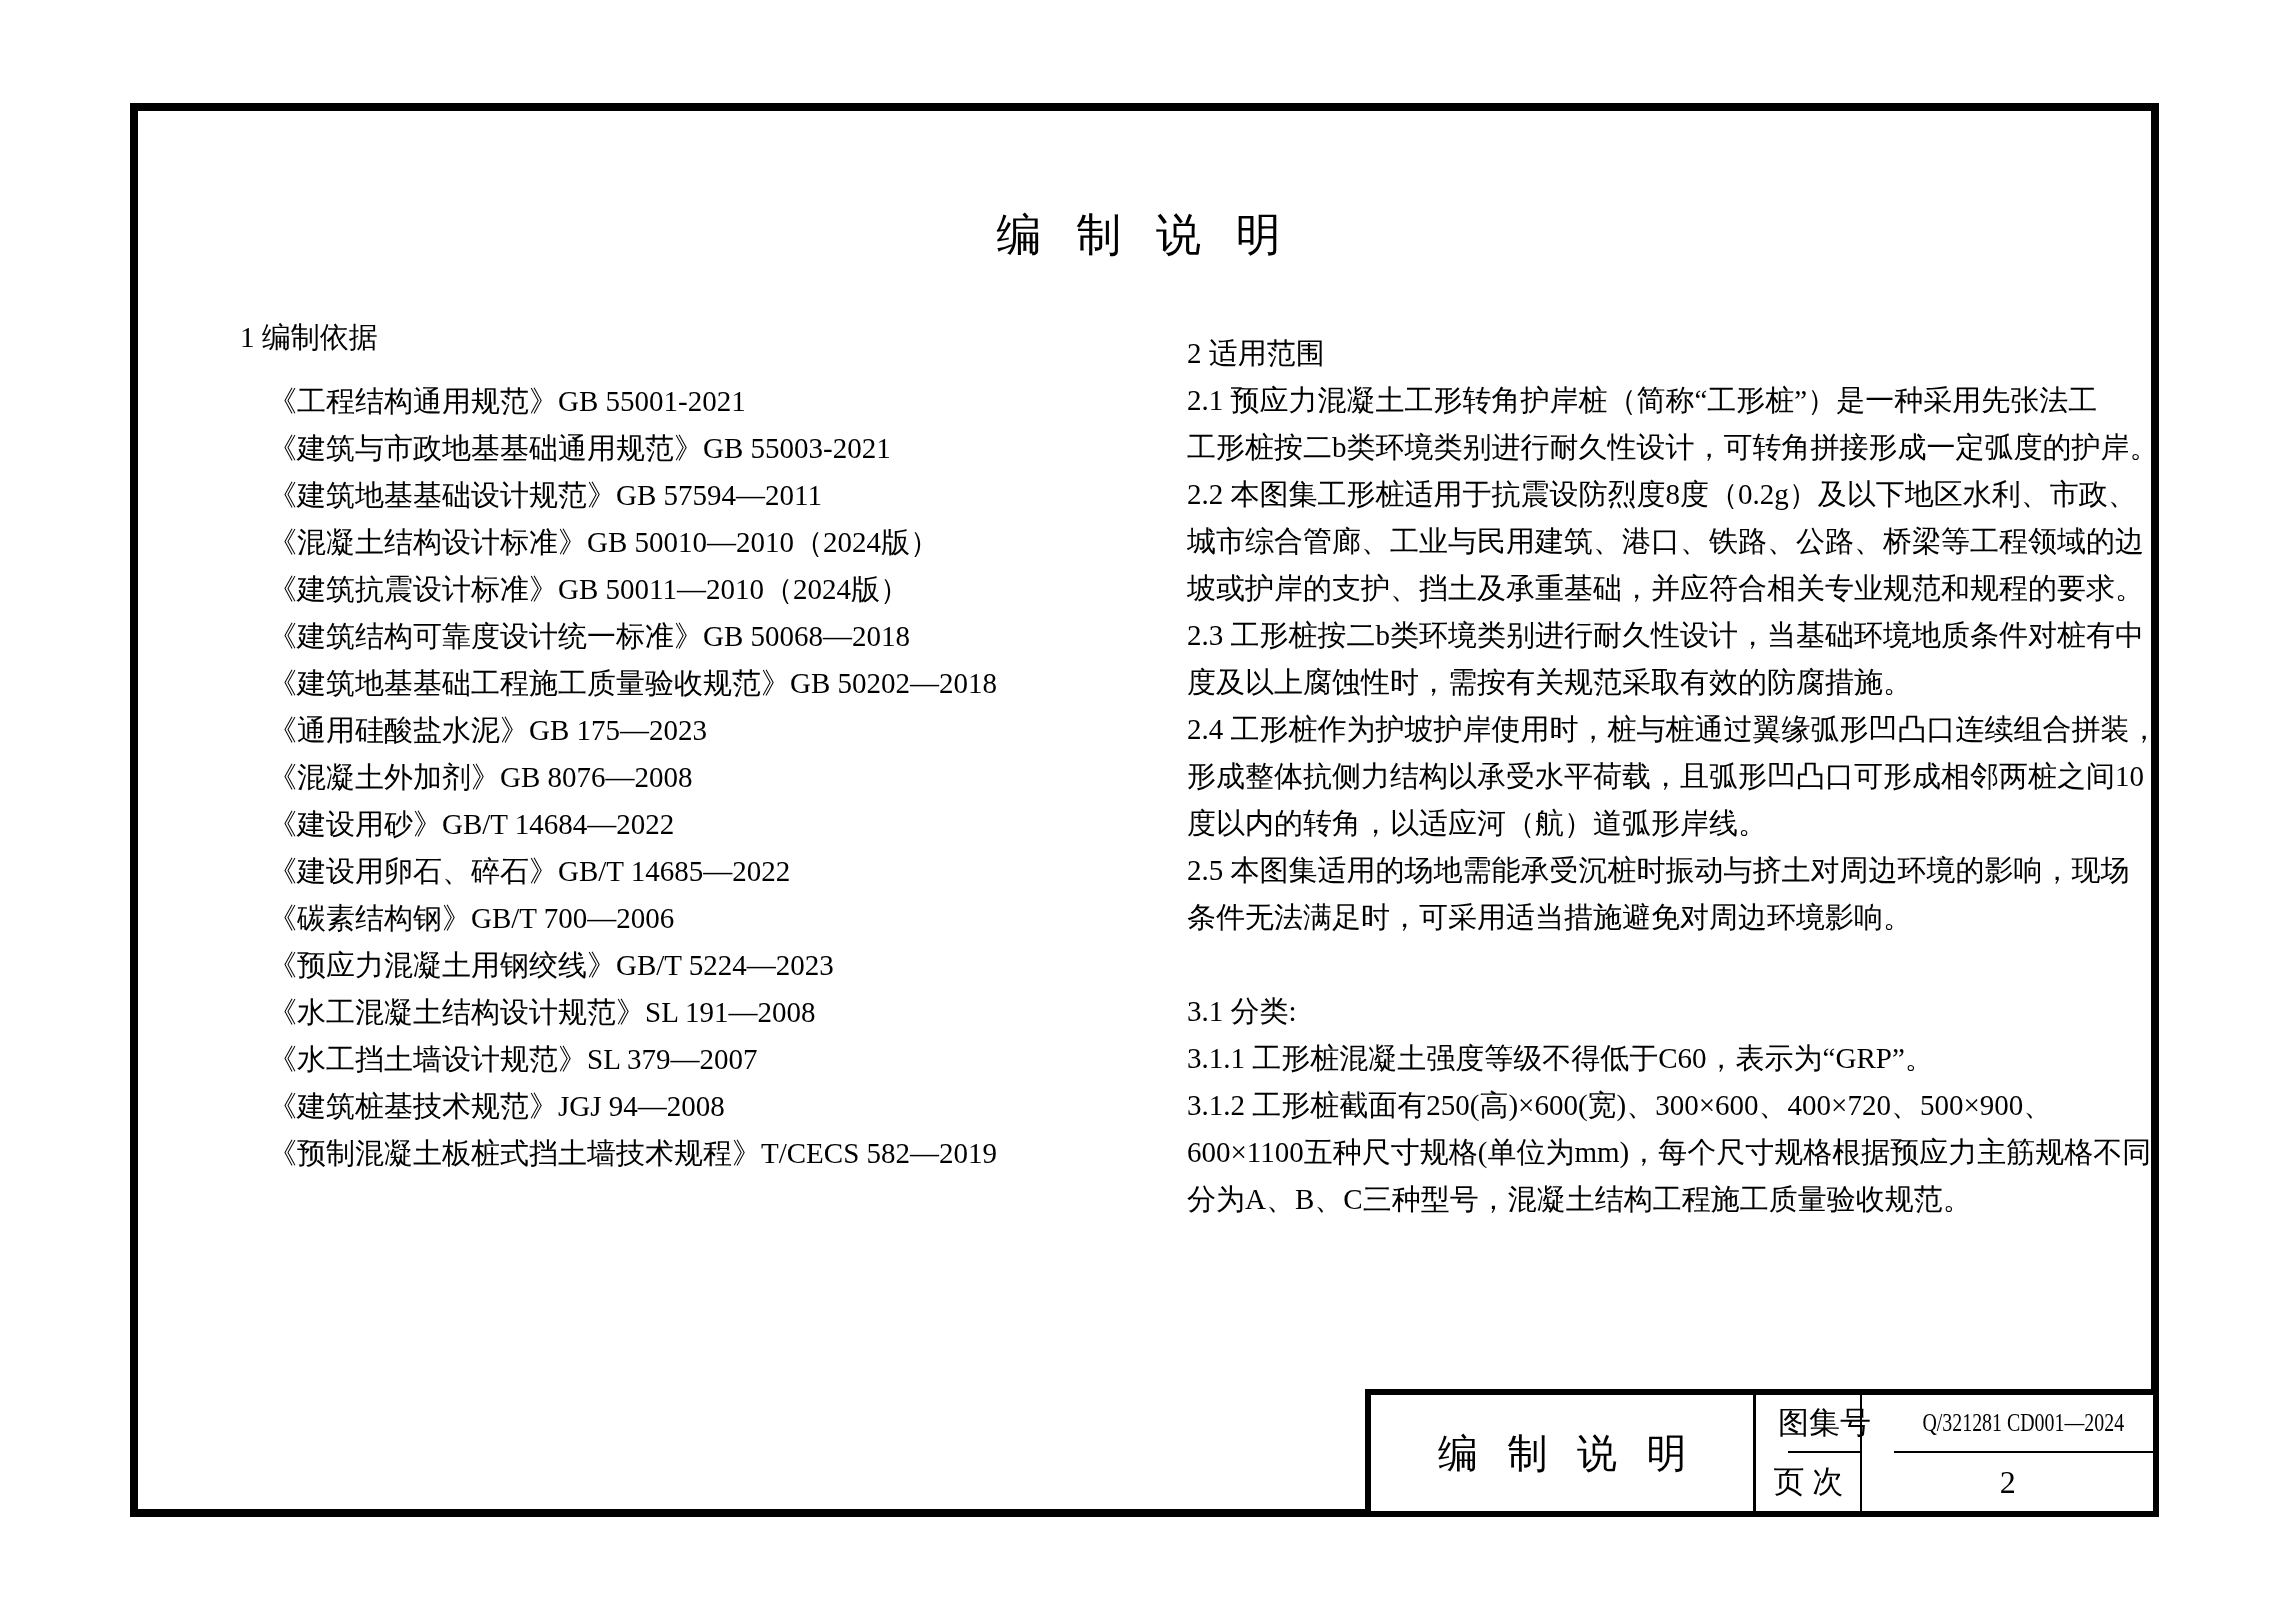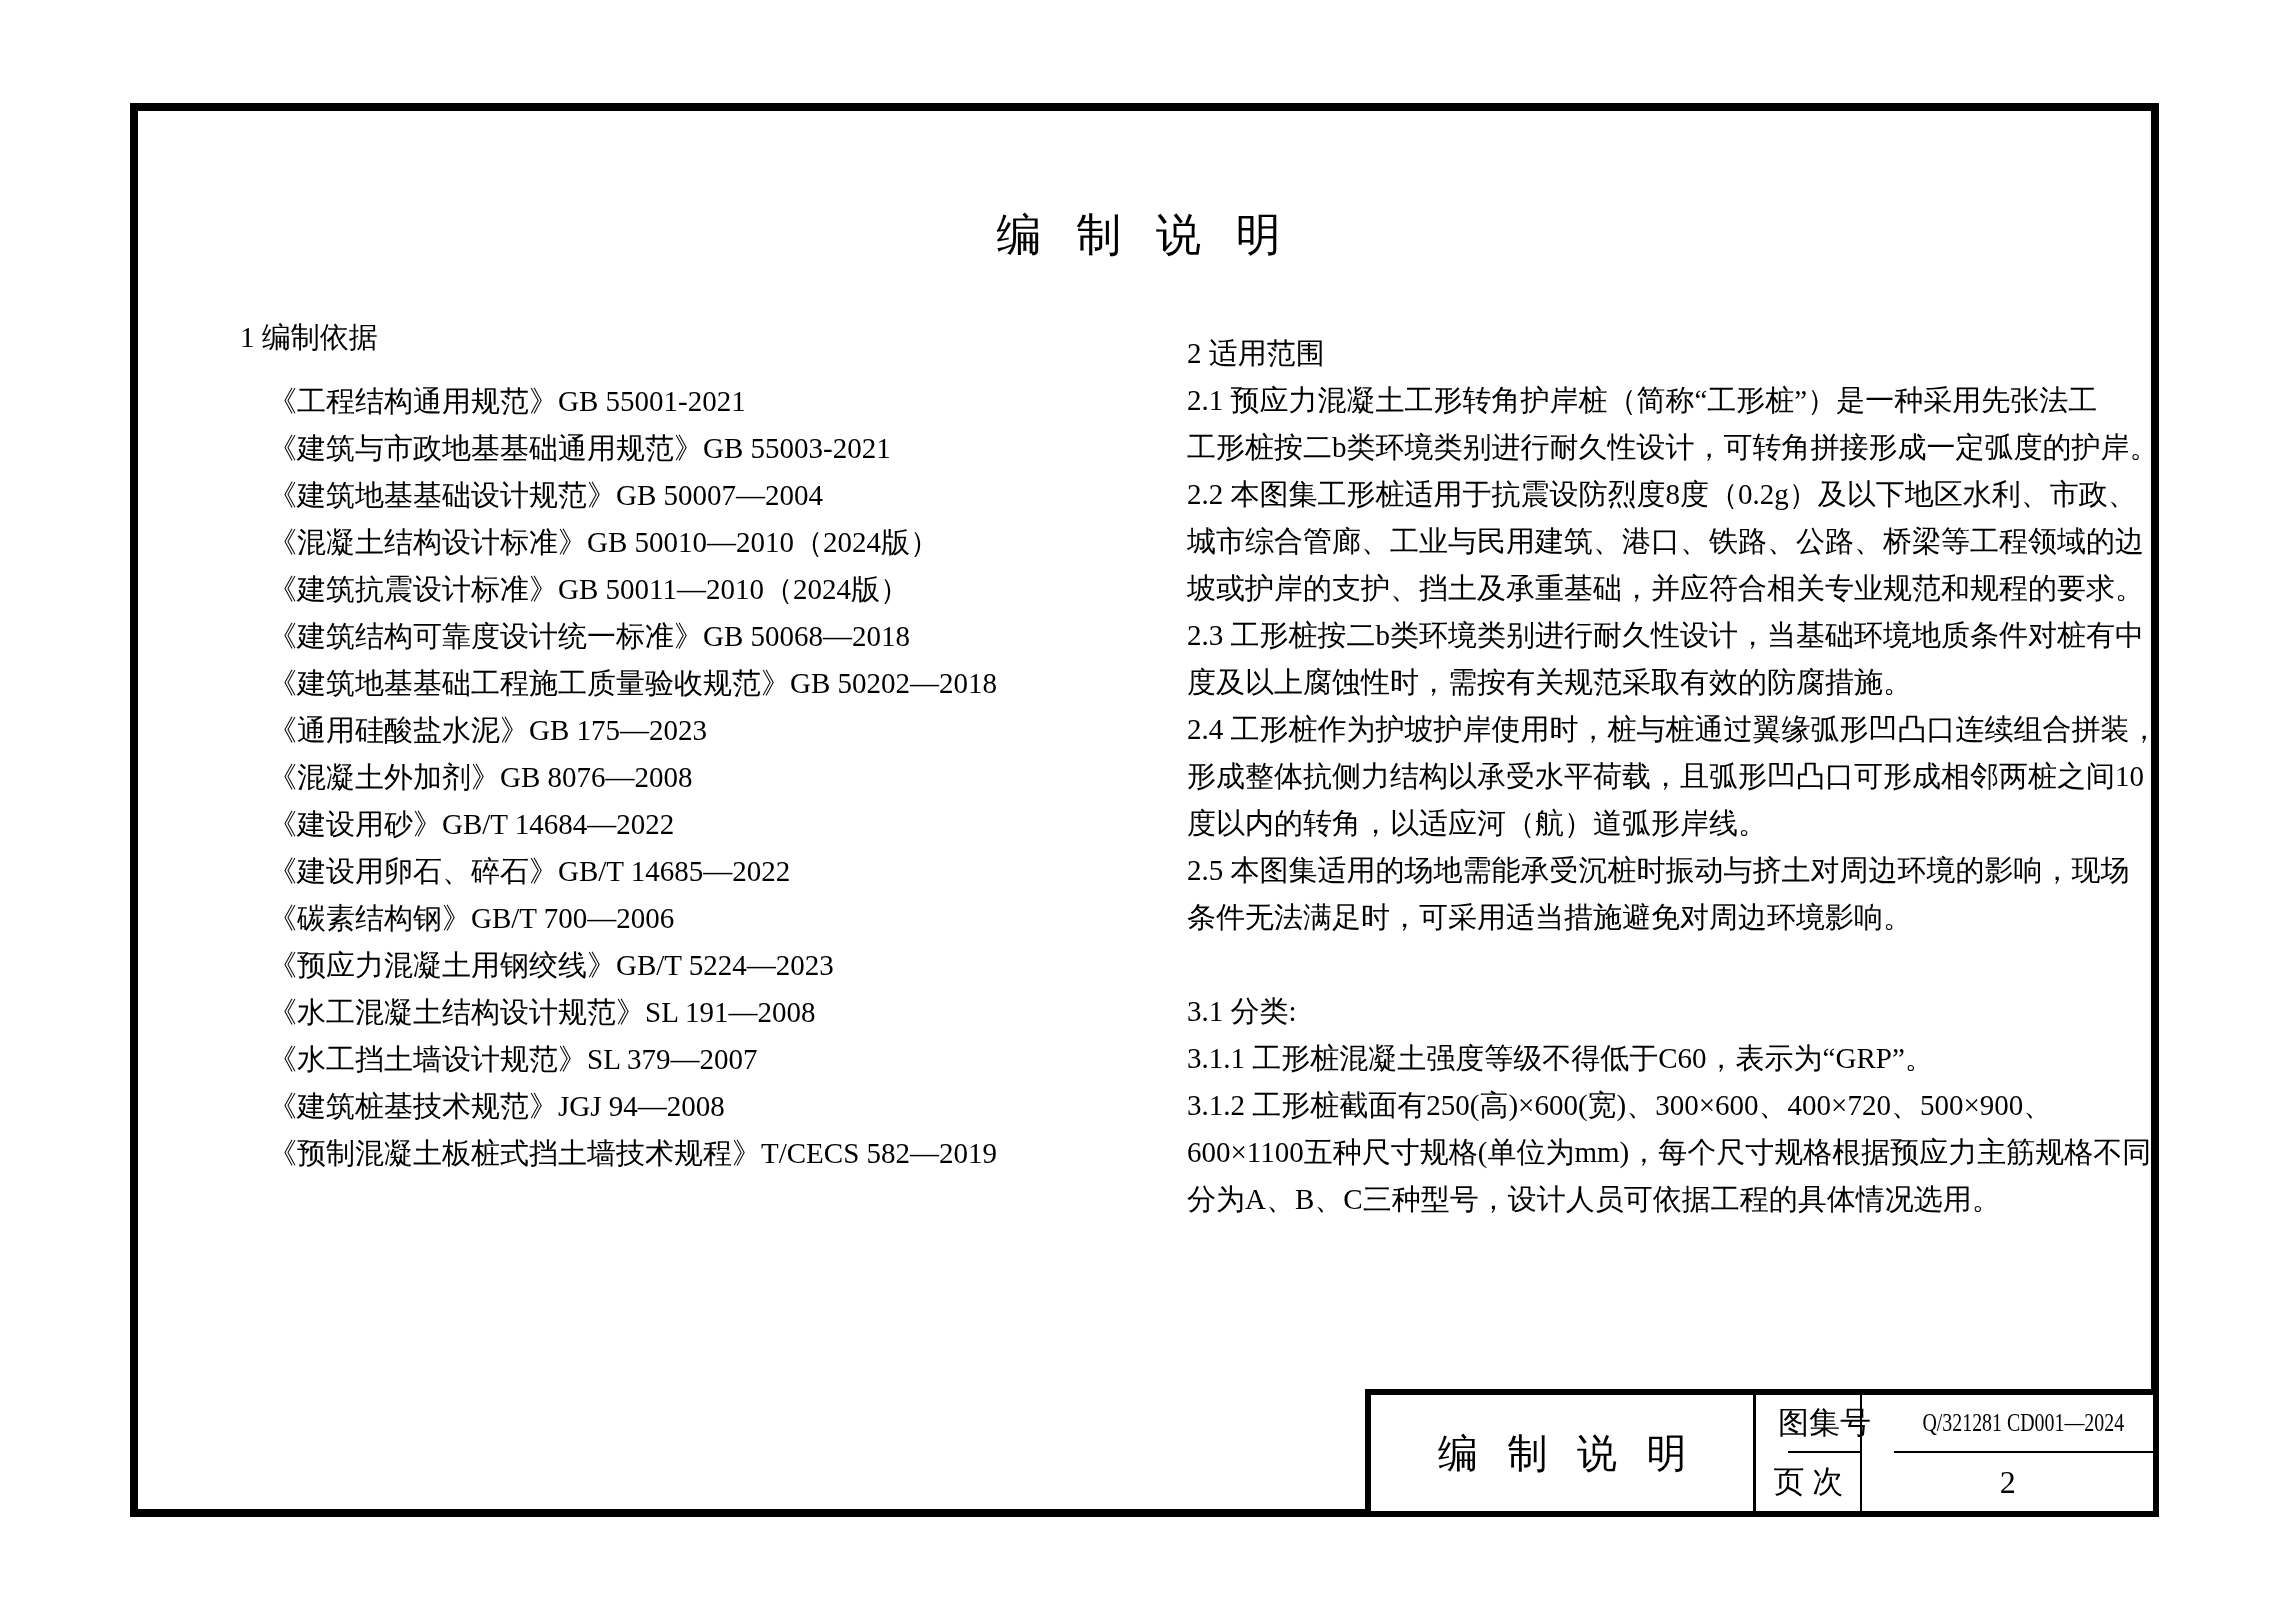--- a/index.html
+++ b/index.html
@@ -110,21 +110,21 @@
 
 <div class="frame"></div>
 
 <div class="doc-title">编 制 说 明</div>
 
 <div class="col-left-heading">1 编制依据</div>
 
 <div class="standards-list">
     <div class="line">《工程结构通用规范》GB 55001-2021</div>
     <div class="line">《建筑与市政地基基础通用规范》GB 55003-2021</div>
-    <div class="line">《建筑地基基础设计规范》GB 50007—2004</div>
+    <div class="line">《建筑地基基础设计规范》GB 57594—2011</div>
     <div class="line">《混凝土结构设计标准》GB 50010—2010（2024版）</div>
     <div class="line">《建筑抗震设计标准》GB 50011—2010（2024版）</div>
     <div class="line">《建筑结构可靠度设计统一标准》GB 50068—2018</div>
     <div class="line">《建筑地基基础工程施工质量验收规范》GB 50202—2018</div>
     <div class="line">《通用硅酸盐水泥》GB 175—2023</div>
     <div class="line">《混凝土外加剂》GB 8076—2008</div>
     <div class="line">《建设用砂》GB/T 14684—2022</div>
     <div class="line">《建设用卵石、碎石》GB/T 14685—2022</div>
     <div class="line">《碳素结构钢》GB/T 700—2006</div>
     <div class="line">《预应力混凝土用钢绞线》GB/T 5224—2023</div>
@@ -146,21 +146,21 @@
     <div class="line">2.4 工形桩作为护坡护岸使用时，桩与桩通过翼缘弧形凹凸口连续组合拼装，</div>
     <div class="line">形成整体抗侧力结构以承受水平荷载，且弧形凹凸口可形成相邻两桩之间10</div>
     <div class="line">度以内的转角，以适应河（航）道弧形岸线。</div>
     <div class="line">2.5 本图集适用的场地需能承受沉桩时振动与挤土对周边环境的影响，现场</div>
     <div class="line">条件无法满足时，可采用适当措施避免对周边环境影响。</div>
     <div class="line"></div>
     <div class="line">3.1 分类:</div>
     <div class="line">3.1.1 工形桩混凝土强度等级不得低于C60，表示为“GRP”。</div>
     <div class="line">3.1.2 工形桩截面有250(高)×600(宽)、300×600、400×720、500×900、</div>
     <div class="line">600×1100五种尺寸规格(单位为mm)，每个尺寸规格根据预应力主筋规格不同</div>
-    <div class="line">分为A、B、C三种型号，设计人员可依据工程的具体情况选用。</div>
+    <div class="line">分为A、B、C三种型号，混凝土结构工程施工质量验收规范。</div>
   </div>
 
 <div class="title-block">
   <div class="tb-title">编 制 说 明</div>
   <div class="tb-grid">
     <div class="tb-cell tb-label tb-row1">图集号</div>
     <div class="tb-cell tb-atlas-value tb-row1">
       <span class="squeeze">Q/321281 CD001—2024</span>
     </div>
     <div class="tb-cell tb-label">页 次</div>

